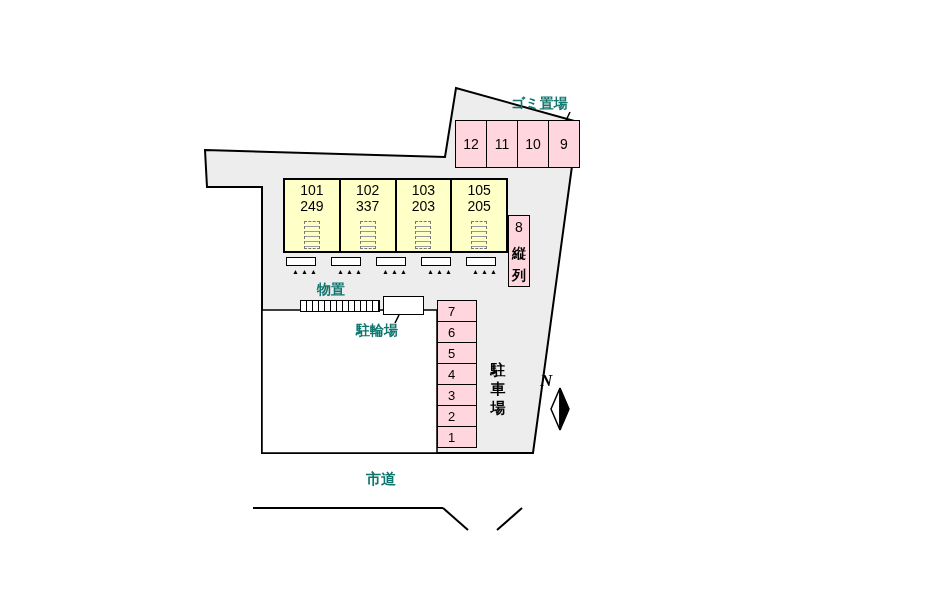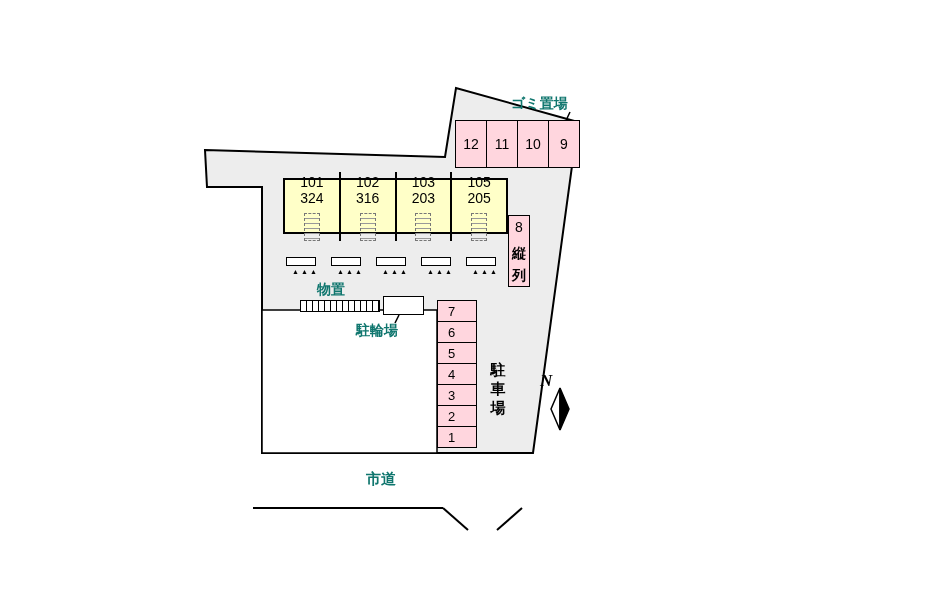--- a/index.html
+++ b/index.html
@@ -9,22 +9,22 @@
     --parking-fill:#ffd6de;
     --outline:#000000;
   }
   html,body{margin:0;padding:0;background:#fff;}
   body{font-family:"Liberation Sans","DejaVu Sans",sans-serif;color:#000;}
   .canvas{position:relative;width:928px;height:600px;background:#fff;overflow:hidden;}
   svg{position:absolute;left:0;top:0;}
   .label{position:absolute;font-weight:bold;white-space:nowrap;color:#0f766e;}
 
   
-  .building{position:absolute;left:283px;top:178px;width:225px;height:56px;display:flex;
-    background:var(--building-fill);border:2px solid var(--outline);box-sizing:border-box;align-items:center;}
+  .building{position:absolute;left:283px;top:178px;width:225px;height:75px;display:flex;
+    background:var(--building-fill);border:2px solid var(--outline);box-sizing:border-box;}
   .unit{flex:1;border-right:2px solid var(--outline);box-sizing:border-box;
     display:flex;flex-direction:column;align-items:center;}
   .unit:last-child{border-right:none;}
   .unit-label{text-align:center;font-size:14px;line-height:16px;padding-top:2px;}
   .stair{width:14px;height:26px;border:1px dashed #777;margin-top:7px;
     background:repeating-linear-gradient(to bottom,transparent 0 4px,#999 4px 5px);
     background-clip:padding-box;}
 
   
   .porch-row{position:absolute;left:283px;top:257px;width:225px;display:flex;}
@@ -79,28 +79,28 @@
     <line x1="399" y1="315" x2="395" y2="323" stroke="#000" stroke-width="1.5"></line>
 
     <polygon points="560,388 551,409 560,430" style="fill:#ffffff;stroke:#000;stroke-width:1.5"></polygon>
     <polygon points="560,388 569,409 560,430" style="fill:#000000;stroke:#000;stroke-width:1.5"></polygon>
   </svg>
 
   <div class="building">
     <div class="unit">
       <div class="unit-label">
         <div>101</div>
-        <div>324</div>
+        <div>249</div>
       </div>
       <div class="stair"></div>
     </div>
     <div class="unit">
       <div class="unit-label">
         <div>102</div>
-        <div>316</div>
+        <div>337</div>
       </div>
       <div class="stair"></div>
     </div>
     <div class="unit">
       <div class="unit-label">
         <div>103</div>
         <div>203</div>
       </div>
       <div class="stair"></div>
     </div>

